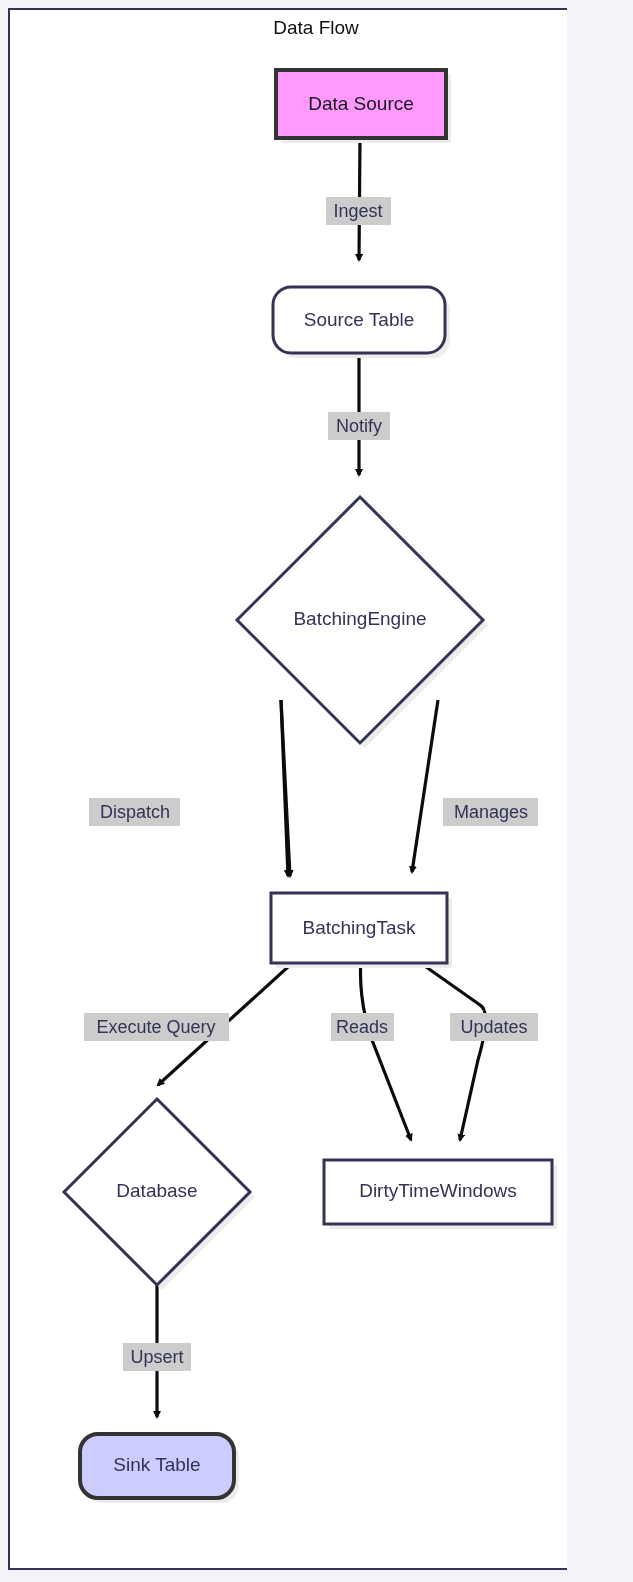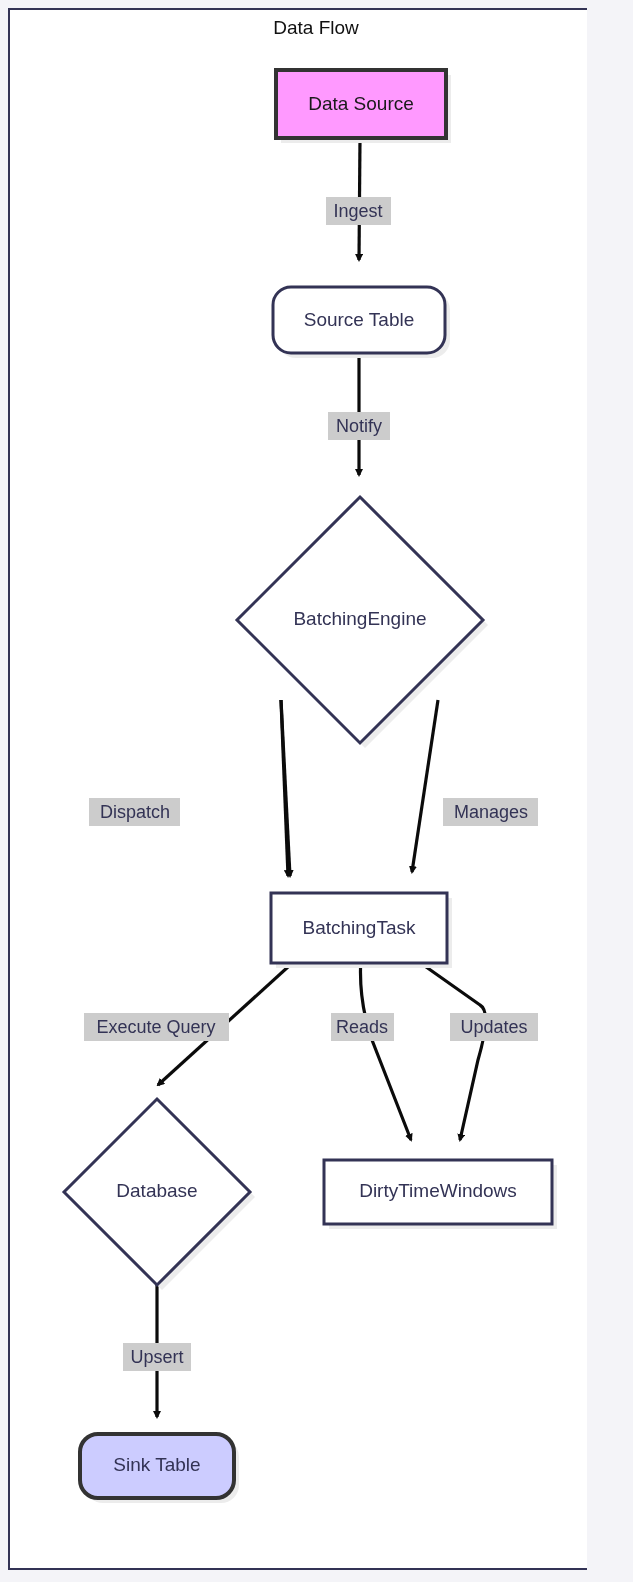--- a/index.html
+++ b/index.html
@@ -7,21 +7,20 @@
     padding: 0;
     background: #f4f4f8;
   }
   #page {
     position: relative;
     width: 567px;
     height: 1582px;
     background: #f4f4f8;
     font-family: "Liberation Sans", sans-serif;
     overflow: hidden;
-    padding-left: 20px;
   }
   #frame {
     position: absolute;
     left: 8px;
     top: 8px;
     width: 613px;
     height: 1562px;
     background: #ffffff;
     border: 2px solid #333355;
     box-sizing: border-box;

